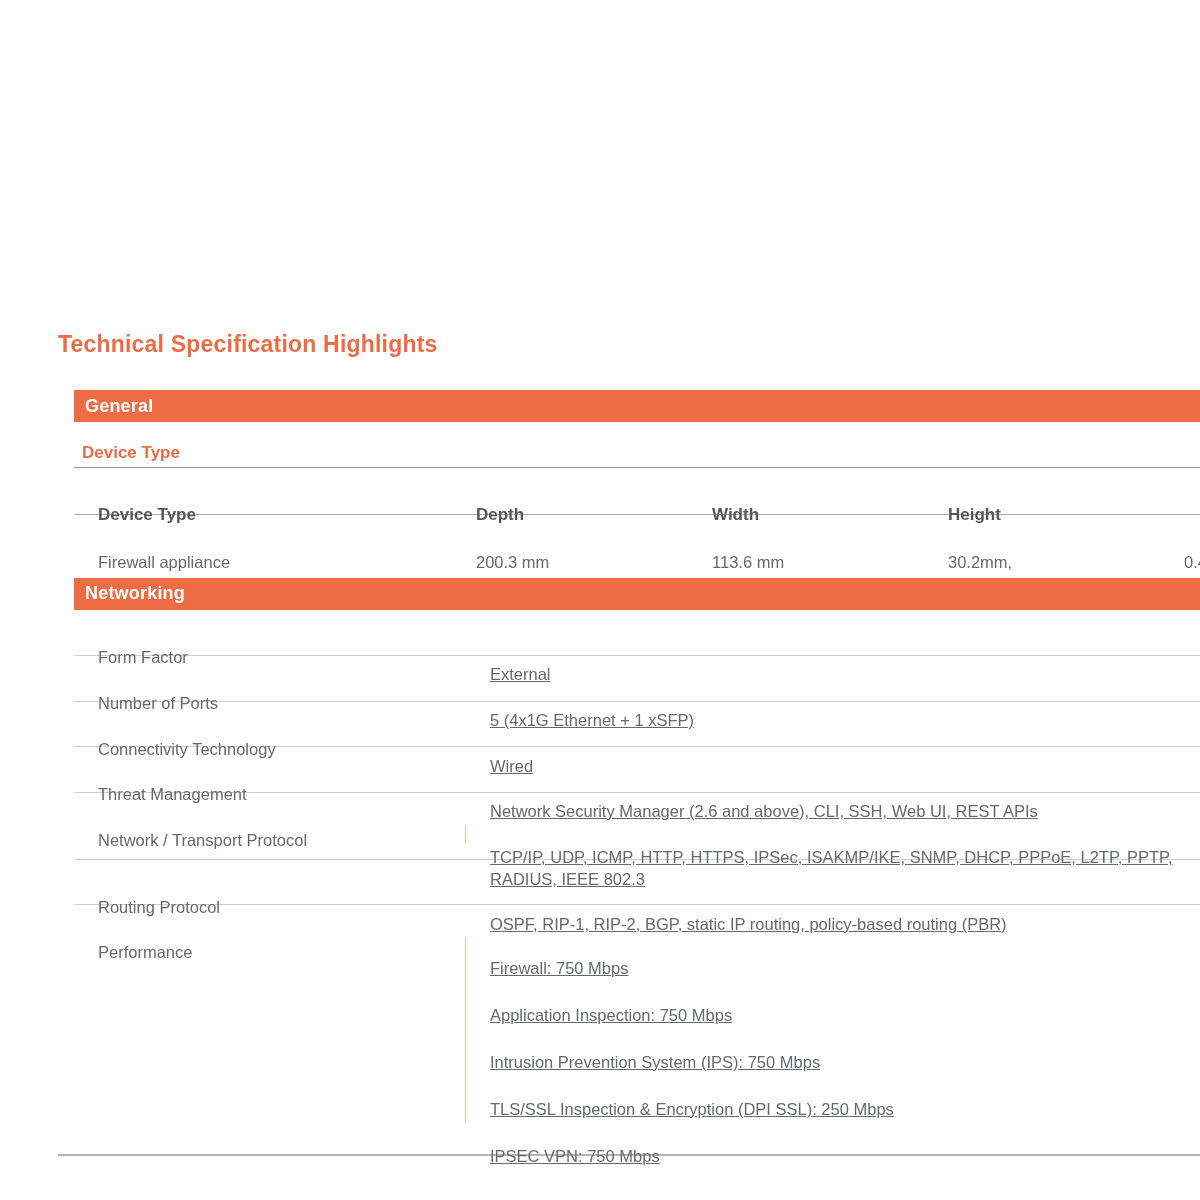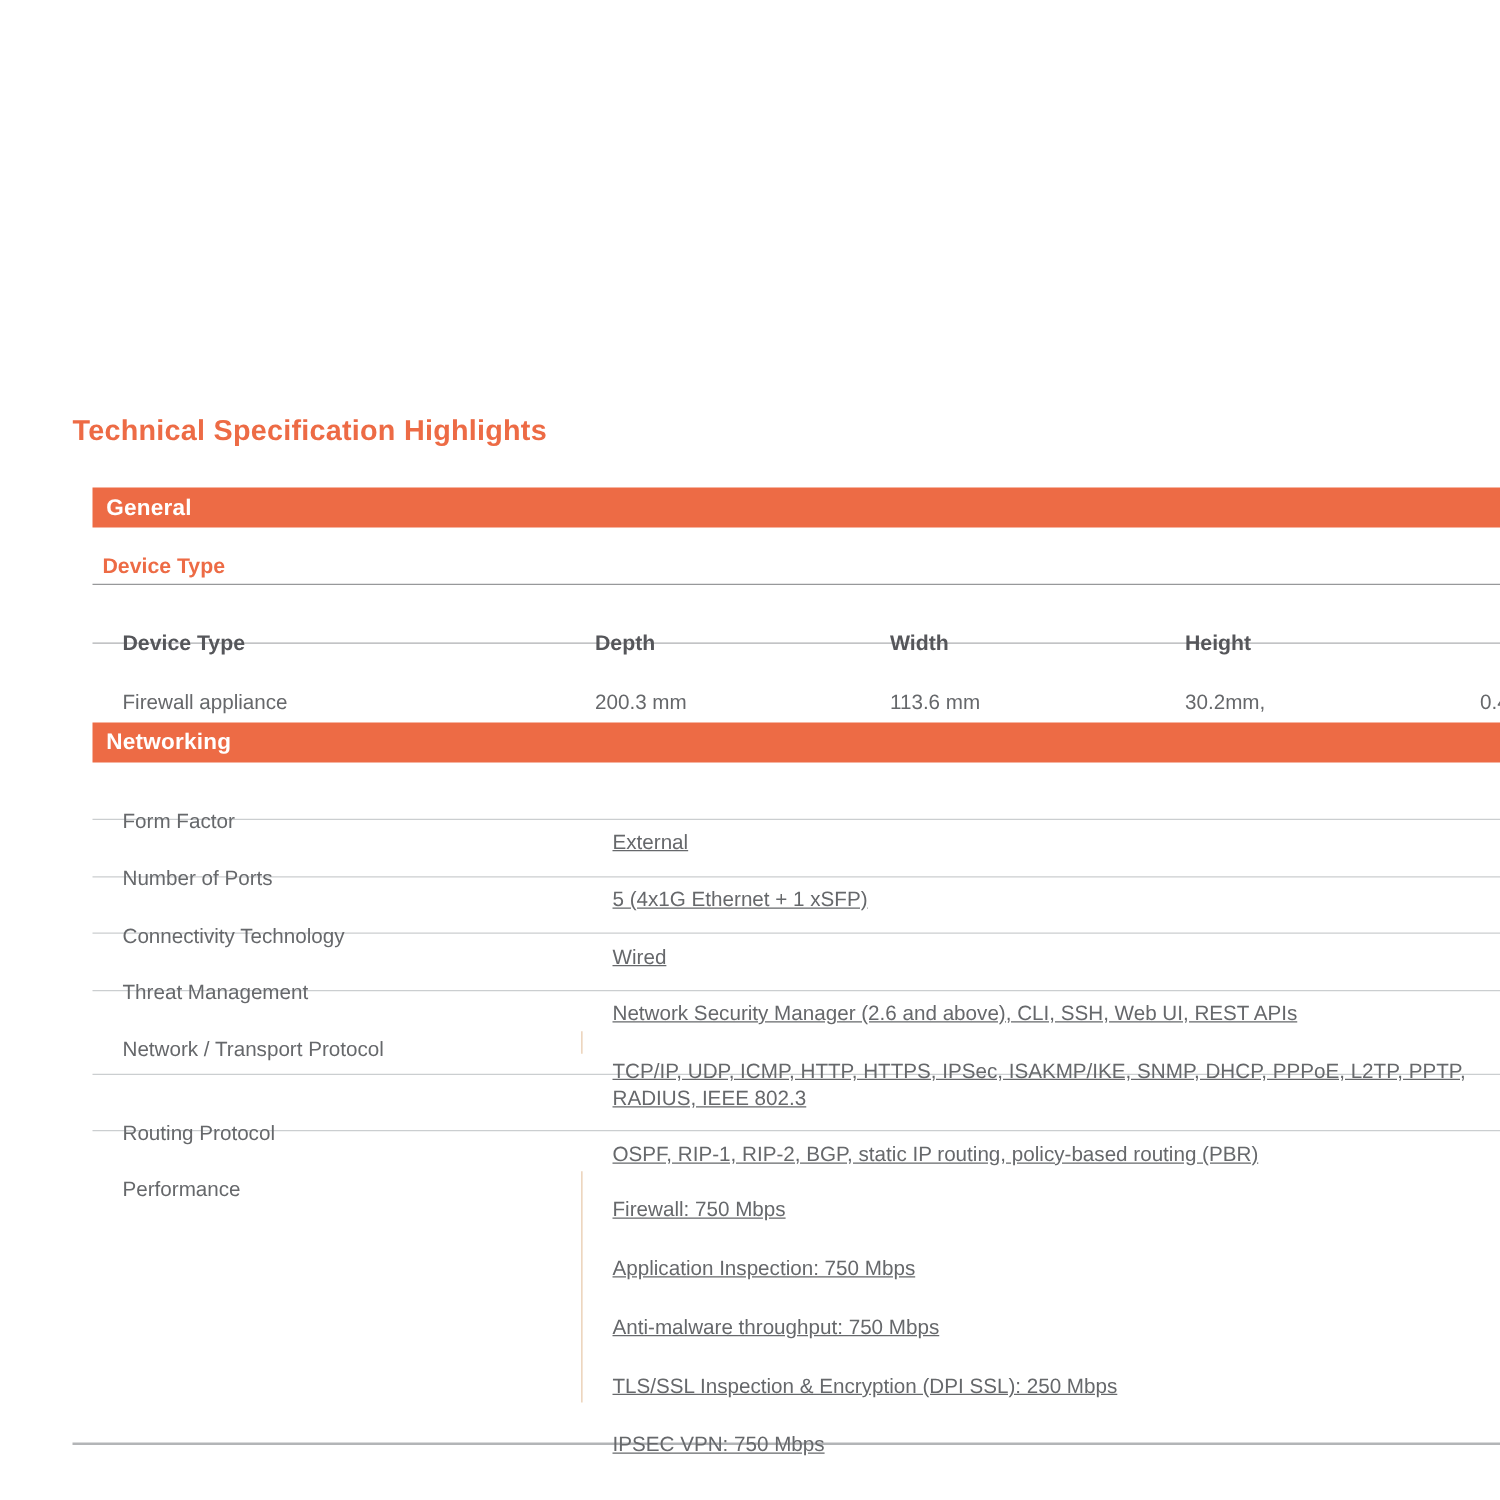--- a/index.html
+++ b/index.html
@@ -159,19 +159,19 @@
     <div class="spec-values">
       <div class="val-line">OSPF, RIP-1, RIP-2, BGP, static IP routing, policy-based routing (PBR)</div>
     </div>
   </div>
 
   <div class="spec-row r6">
     <div class="spec-label">Performance</div>
     <div class="spec-values">
       <div class="val-line">Firewall: 750 Mbps</div>
       <div class="val-line">Application Inspection: 750 Mbps</div>
-      <div class="val-line">Anti-malware throughput: 750 Mbps</div>
+      <div class="val-line">Intrusion Prevention System (IPS): 750 Mbps</div>
       <div class="val-line">TLS/SSL Inspection &amp; Encryption (DPI SSL): 250 Mbps</div>
       <div class="val-line">IPSEC VPN: 750 Mbps</div>
     </div>
   </div>
 
 </div>
 
 </body></html>

